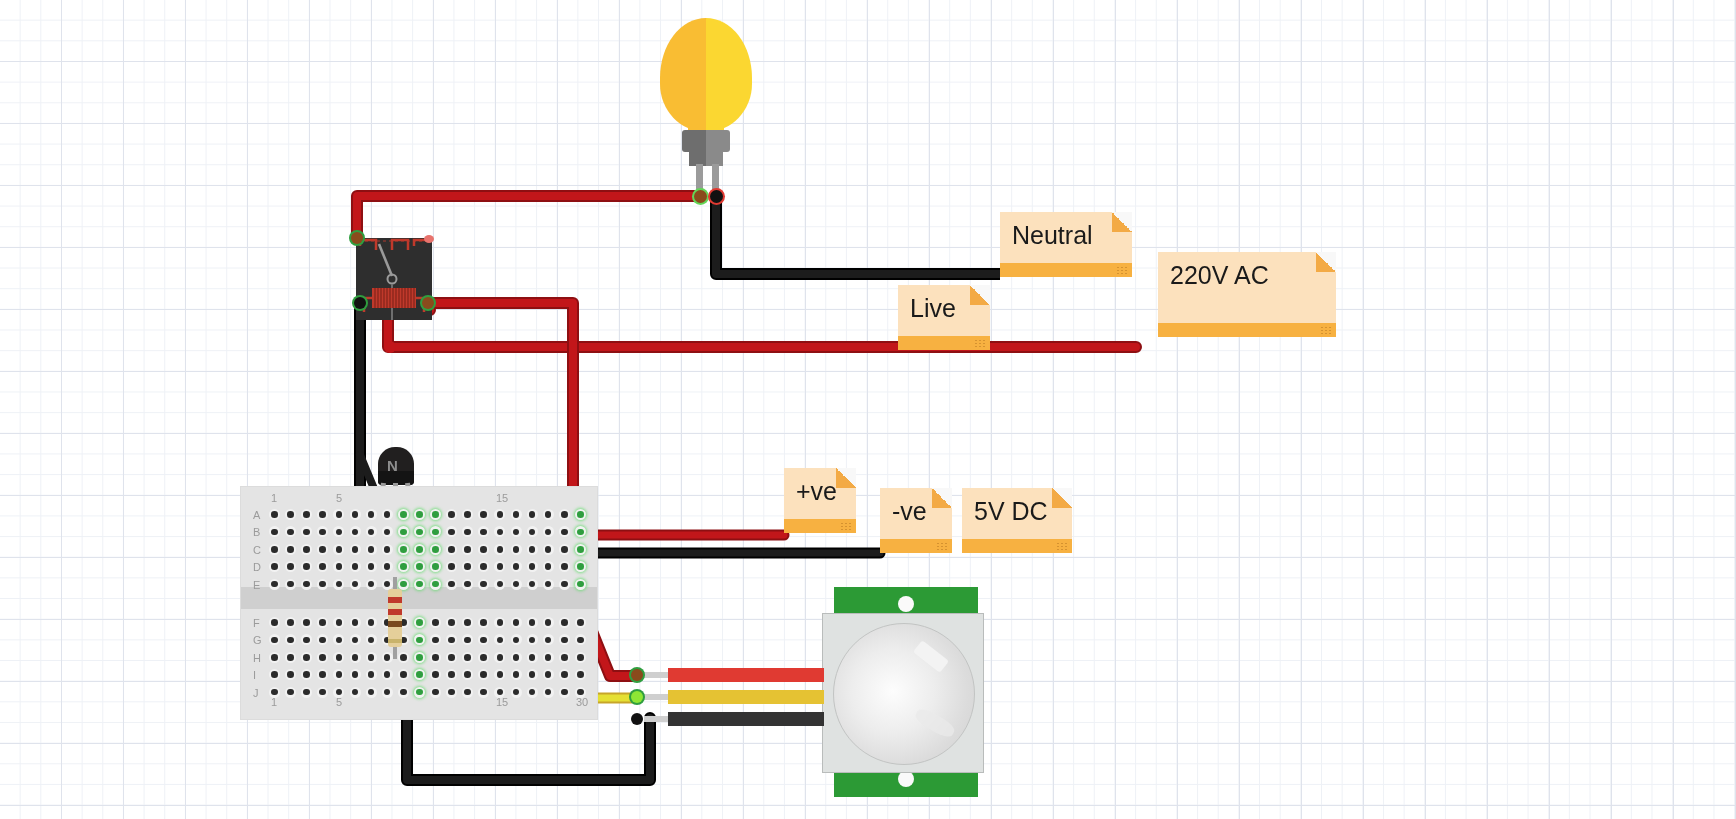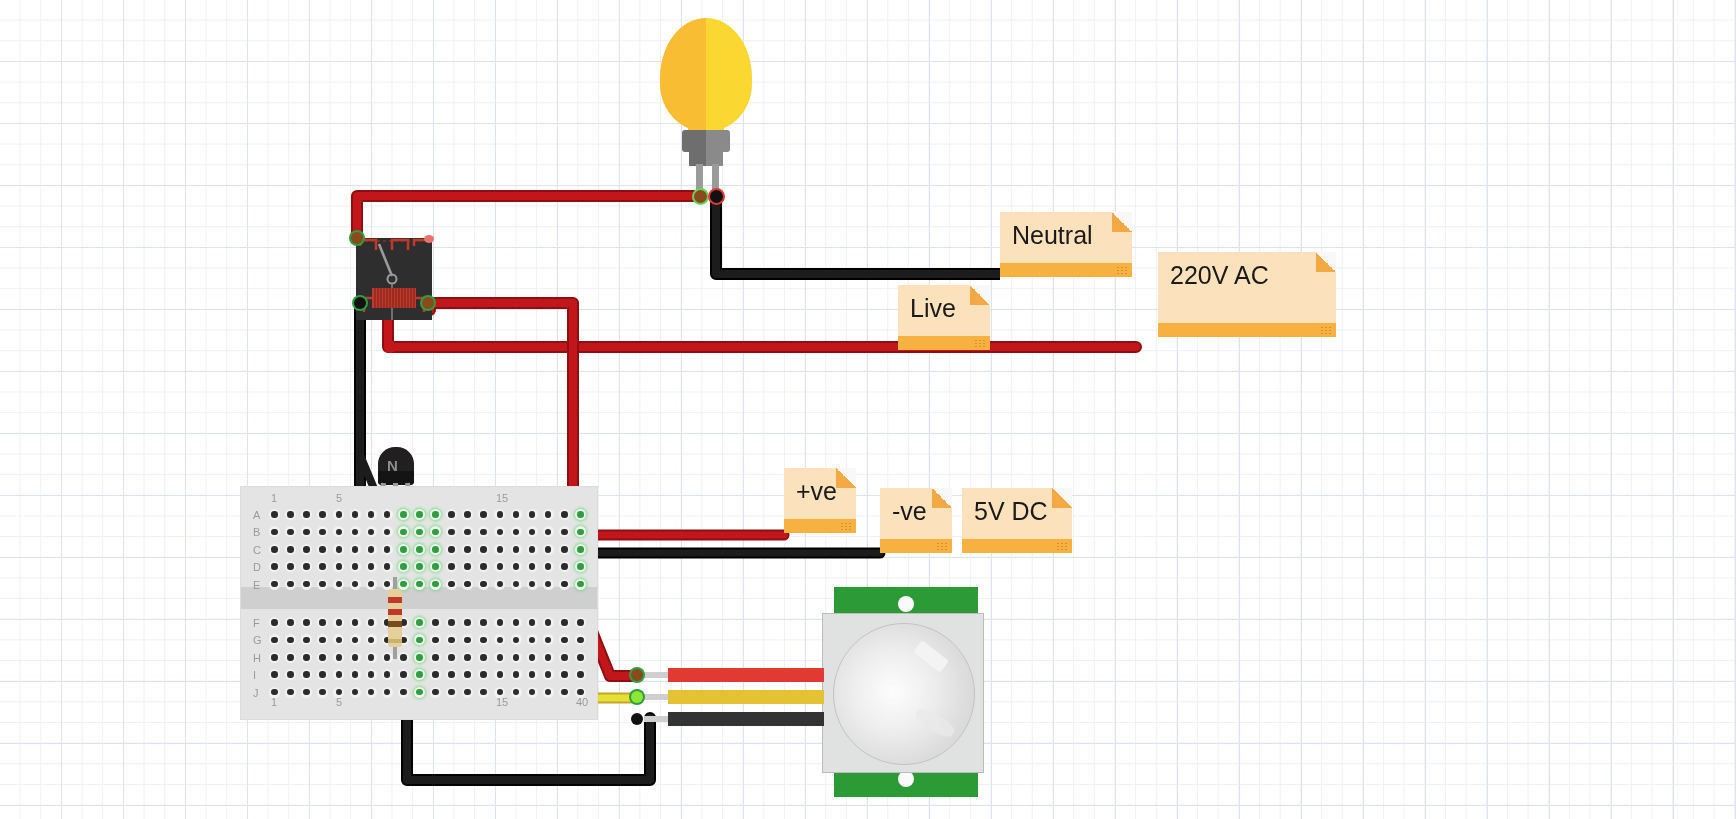--- a/index.html
+++ b/index.html
@@ -243,21 +243,21 @@
   <div id="breadboard" style="left:240px;top:486px;width:356px;height:232px;">
     <div class="bb-gutter" style="top:100px;height:22px;"></div>
 
     <div class="bb-collabel" style="left:30px;top:6px;">1</div>
     <div class="bb-collabel" style="left:95px;top:6px;">5</div>
     <div class="bb-collabel" style="left:255px;top:6px;">15</div>
 
     <div class="bb-collabel" style="left:30px;top:210px;">1</div>
     <div class="bb-collabel" style="left:95px;top:210px;">5</div>
     <div class="bb-collabel" style="left:255px;top:210px;">15</div>
-    <div class="bb-collabel" style="left:335px;top:210px;">40</div>
+    <div class="bb-collabel" style="left:335px;top:210px;">30</div>
     <div id="bb-holes">
         <div class="bb-rowlabel" style="left: 12px; top: 23px;">A</div>
         <div class="bb-hole" style="left: 28px; top: 22px;"></div>
         <div class="bb-hole" style="left: 44.1px; top: 22px;"></div>
         <div class="bb-hole" style="left: 60.2px; top: 22px;"></div>
         <div class="bb-hole" style="left: 76.3px; top: 22px;"></div>
         <div class="bb-hole" style="left: 92.4px; top: 22px;"></div>
         <div class="bb-hole" style="left: 108.5px; top: 22px;"></div>
         <div class="bb-hole" style="left: 124.6px; top: 22px;"></div>
         <div class="bb-hole" style="left: 140.7px; top: 22px;"></div>

